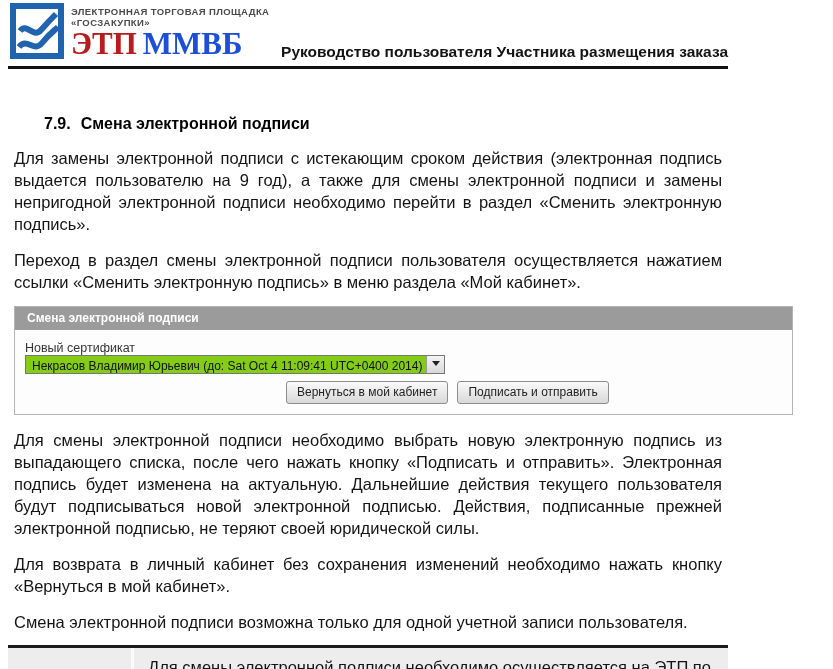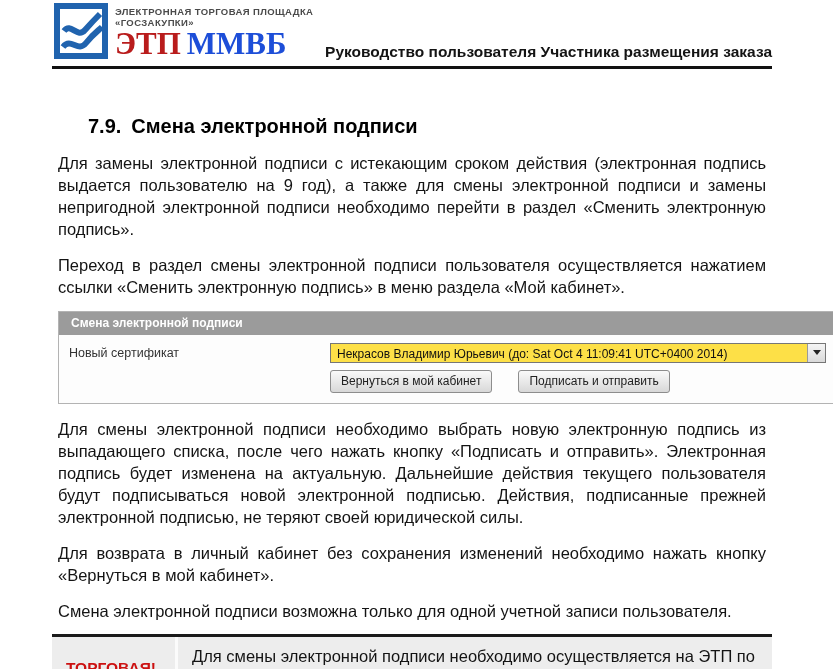--- a/index.html
+++ b/index.html
@@ -1,21 +1,21 @@
 <!DOCTYPE html>
 <html><head>
 <meta charset="utf-8">
 <style>
   html, body { margin: 0; padding: 0; }
   body {
     width: 833px; height: 669px; overflow: hidden;
     background: #ffffff; color: #141414;
     font-family: "Liberation Sans", sans-serif;
   }
-  .page { width: 736px; height: 669px; margin-left: 44px; }
+  .page { width: 736px; height: 669px; }
 
   
   .header {
     display: flex; justify-content: space-between; align-items: flex-end;
     margin: 0 8px; padding: 7px 0 3px 2px;
     border-bottom: 3px solid #111; height: 56px;
   }
   .logo-wrap { display: flex; align-items: flex-start; gap: 7px; }
   .logo-text { display: flex; flex-direction: column; padding-top: 3px; }
   .logo-small {
@@ -25,57 +25,57 @@
   .brand {
     font-family: "Liberation Serif", serif; font-weight: bold;
     font-size: 31px; line-height: 29px; margin-top: 1px; white-space: nowrap;
   }
   .brand-red { color: #bf2026; }
   .brand-blue { color: #1c63ad; margin-left: 6px; }
   .doc-title { font-weight: bold; font-size: 15.5px; padding-bottom: 2px; white-space: nowrap; }
 
   
   main { padding: 0 14px; }
-  .section-heading { font-size: 20px; font-weight: bold; margin: 46px 0 0 30px; color: #000; }
+  .section-heading { font-size: 16px; font-weight: bold; margin: 46px 0 0 30px; color: #000; }
   .section-heading .sec-title { margin-left: 10px; }
   .body-par {
     font-size: 16.5px; line-height: 22px; text-align: justify;
     margin: 14px 0 0 0;
   }
 
   
   .form-shot {
     margin: 13px 0 0 0; width: 777px;
     border: 1px solid #b3b3b3; background: #fdfdfd;
   }
   .form-title {
     background: #9b9b9b; color: #ffffff;
     font-size: 12px; font-weight: bold; padding: 4px 0 5px 12px;
   }
   .form-body { padding: 8px 10px 10px; }
-  .form-row { display: flex; align-items: flex-start; }
+  .form-row { display: flex; align-items: flex-start; flex-direction: column; }
   .form-label { width: 261px; font-size: 12.5px; color: #333; padding-top: 3px; }
   .combo {
     flex: 1; display: flex; height: 20px; box-sizing: border-box;
-    border: 1px solid #767676; background: #fde047; cursor: default;
+    border: 1px solid #767676; background: #84cc16; cursor: default;
   }
   .combo-text {
     flex: 1; font-size: 12px; padding: 3px 4px 0 6px;
     white-space: nowrap; overflow: hidden; color: #111;
   }
   .combo-btn {
     width: 17px; background: linear-gradient(#f4f4f4,#d9d9d9);
     border-left: 1px solid #9a9a9a;
     display: flex; align-items: center; justify-content: center;
   }
   .combo-arrow {
     width: 0; height: 0; margin-top: 2px;
     border: 4px solid transparent; border-top: 5px solid #222;
   }
-  .btn-row { margin: 7px 0 0 261px; display: flex; gap: 26px; }
+  .btn-row { margin: 7px 0 0 261px; display: flex; gap: 9px; }
   .btn {
     font-family: "Liberation Sans", sans-serif;
     font-size: 12px; color: #222;
     background: linear-gradient(#fafafa,#d8d8d8);
     border: 1px solid #8d8d8d; border-radius: 3px;
     padding: 3px 10px 4px; cursor: pointer; white-space: nowrap;
   }
 
   
   .attention {

